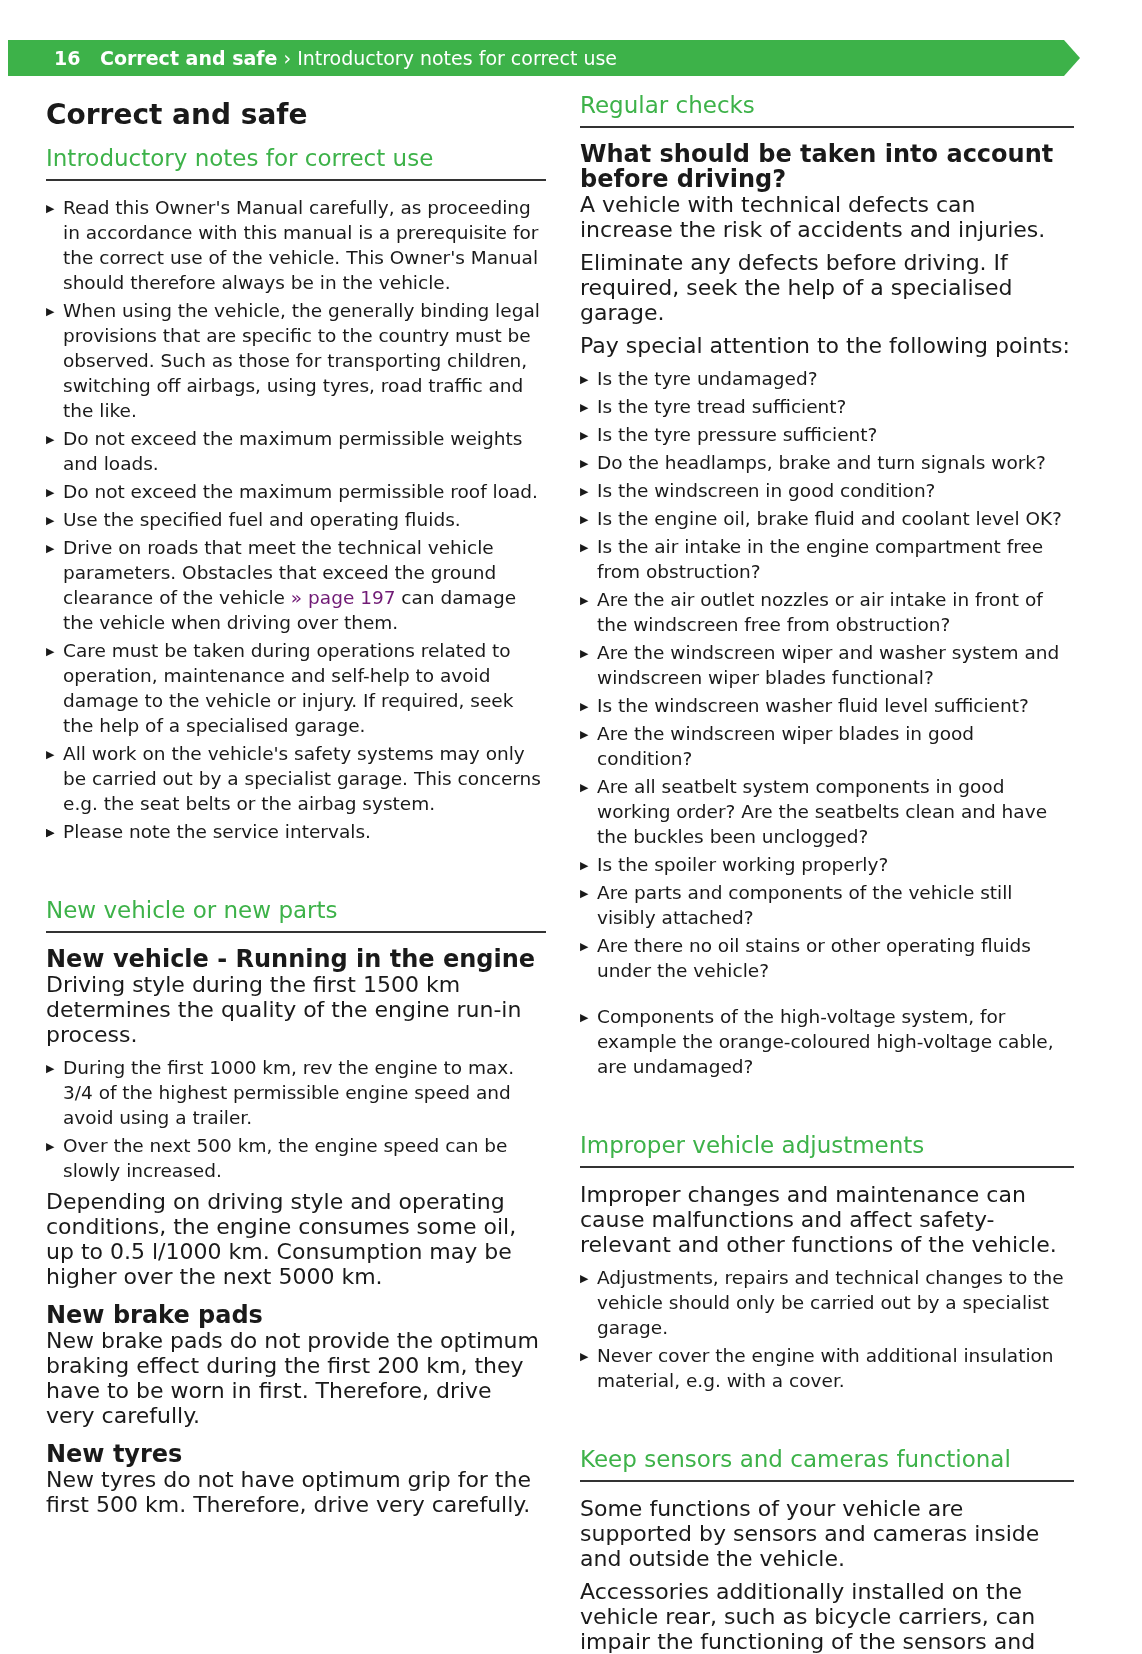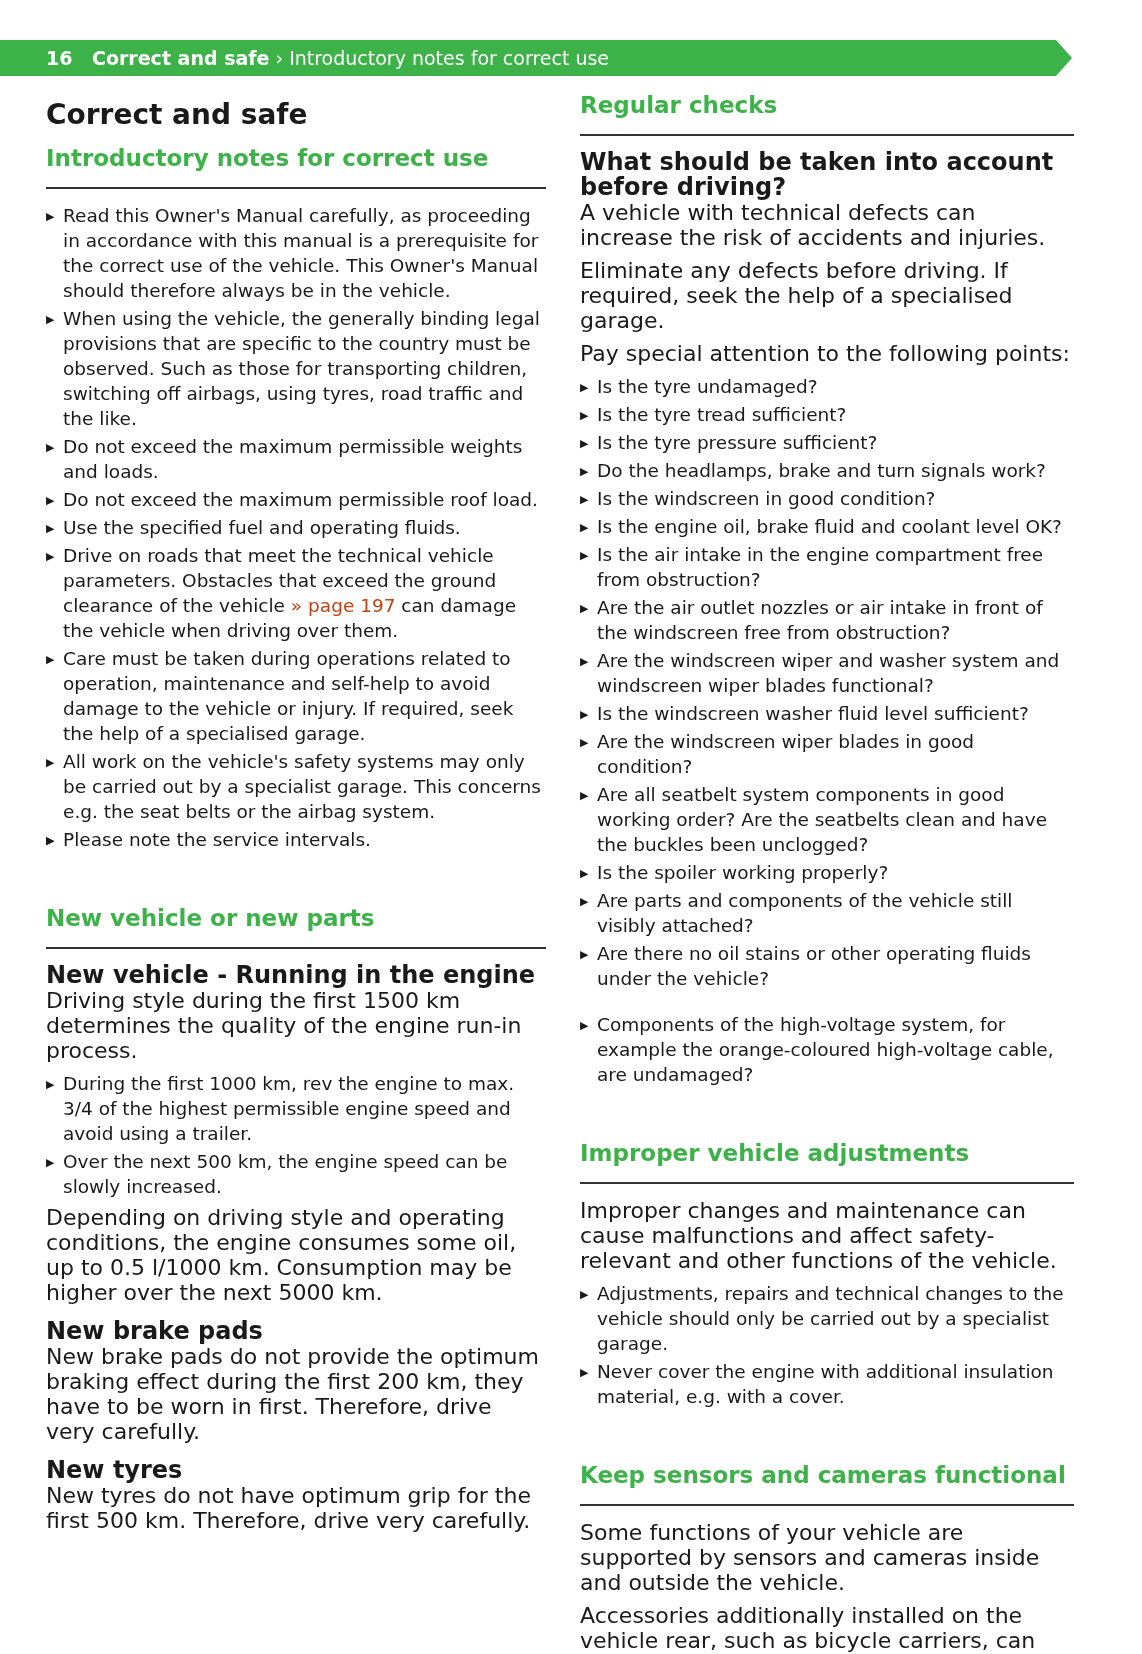--- a/index.html
+++ b/index.html
@@ -1,48 +1,48 @@
 <!DOCTYPE html>
 <html><head>
 <meta charset="utf-8">
 <style>
   html, body { margin: 0; padding: 0; background: #ffffff; }
   body {
     width: 1142px; height: 1654px; position: relative; overflow: hidden;
     font-family: "DejaVu Sans", sans-serif; color: #1a1a1a;
   }
   .header-bar {
-    position: absolute; left: 0; top: 40px; width: 1072px; height: 36px;
+    position: absolute; left: 8px; top: 40px; width: 1072px; height: 36px;
     background: #3db249;
     clip-path: polygon(0 0, 1056px 0, 1072px 50%, 1056px 100%, 0 100%);
     color: #fff; font-size: 19px; line-height: 36px;
   }
   .header-bar .page-num { position: absolute; left: 46px; font-weight: bold; }
   .header-bar .crumb { position: absolute; left: 92px; white-space: nowrap; }
   .header-bar .crumb b { font-weight: bold; }
 
   .col { position: absolute; top: 92px; }
   .col-left { left: 46px; width: 500px; }
   .col-right { left: 580px; width: 494px; }
 
   .chapter-title { font-size: 28px; font-weight: bold; margin: 6px 0 14px 0; color: #1a1a1a; }
   .section-title {
-    font-size: 23px; font-weight: bold; color: #3db249;
-    border-bottom: 2px solid #333; padding-bottom: 16px; margin: 0 0 14px 0;
+    font-size: 23px; font-weight: normal; color: #3db249;
+    border-bottom: 2px solid #333; padding-bottom: 8px; margin: 0 0 14px 0;
   }
   .sub-title { font-size: 24px; font-weight: bold; margin: 0; line-height: 25px; }
   p { font-size: 22px; line-height: 25px; margin: 0 0 8px 0; }
   ul.tri { list-style: none; margin: 0; padding: 0; }
   ul.tri li {
     position: relative; padding-left: 17px; font-size: 18.5px; line-height: 25px; margin-bottom: 3px;
   }
   ul.tri li .bullet {
     position: absolute; left: 0; top: 0; font-size: 11px; line-height: 27px; color: #1a1a1a;
   }
-  .link { color: #c2410c; }
+  .link { color: #701a75; }
   .gap-l { height: 50px; }
   .gap-s { height: 18px; }
 </style>
 </head>
 <body>
 
 <div class="header-bar">
   <span class="page-num">16</span>
   <span class="crumb"><b>Correct and safe</b><span> › </span><span>Introductory notes for correct use</span></span>
 </div>

